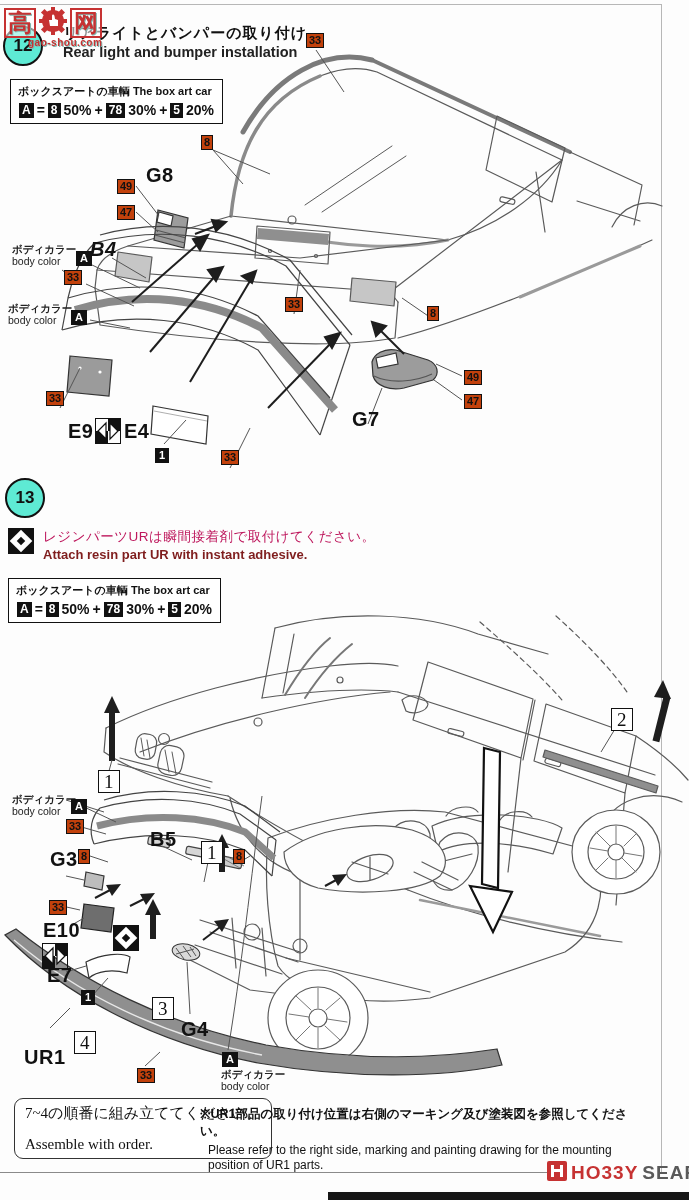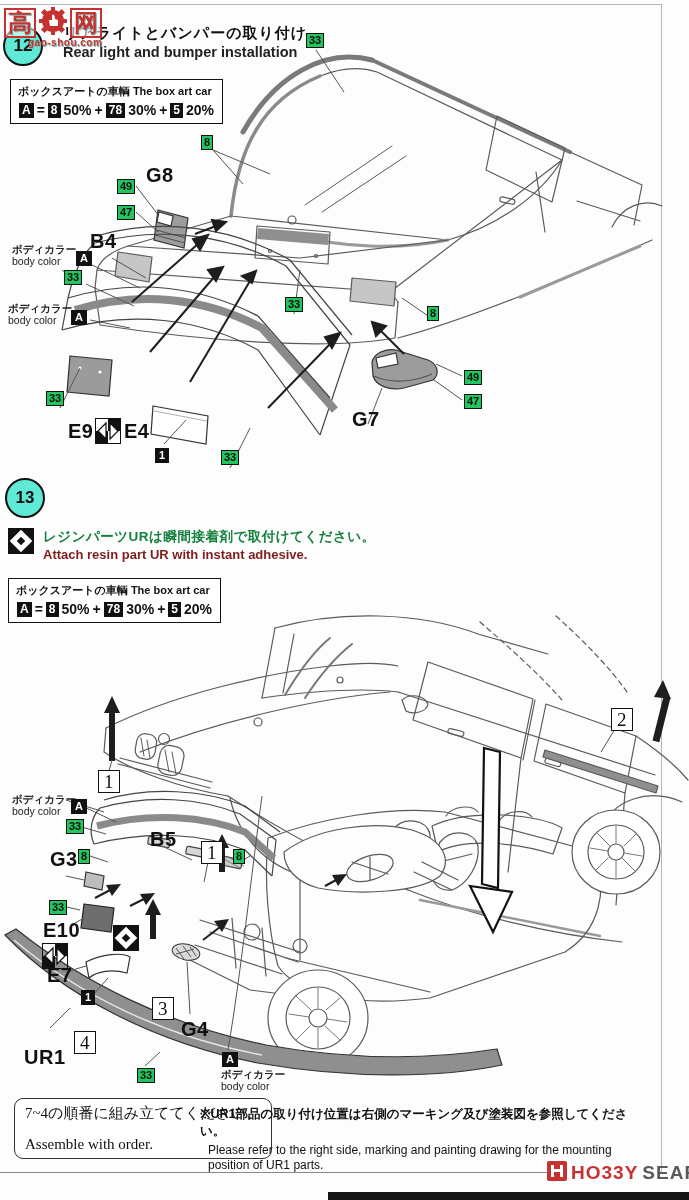--- a/index.html
+++ b/index.html
@@ -15,31 +15,31 @@
   .step-title-en{font-weight:bold;font-size:14.5px;color:#222;margin-top:1px;}
   
   .colorbox{position:absolute;border:1.6px solid #111;background:#fff;padding:4px 7px 5px 7px;}
   .colorbox .cb-line1{font-size:11px;font-weight:bold;color:#111;white-space:nowrap;}
   .colorbox .cb-line2{margin-top:3px;white-space:nowrap;display:flex;align-items:center;gap:1px;}
   .f-box{display:inline-block;background:#111;color:#fff;font-weight:bold;font-size:12px;
     padding:1px 3px;line-height:13px;margin:0 1px;}
   .f-t{font-weight:bold;font-size:14px;color:#111;margin:0 1px;}
   
   .lbl{position:absolute;white-space:nowrap;}
-  .lbl-wb{border:1.8px solid #111;background:#22c55e;font-weight:bold;font-size:11px;line-height:13px;padding:0 2px;color:#111;}
+  .lbl-wb{border:1.8px solid #111;background:#c2410c;font-weight:bold;font-size:11px;line-height:13px;padding:0 2px;color:#111;}
   .lbl-bb{background:#111;color:#fff;font-weight:bold;font-size:11px;line-height:13px;padding:1px 4px;}
   .lbl-g{font-weight:bold;font-size:20px;color:#111;letter-spacing:.5px;}
   .lbl-n{border:1.8px solid #111;background:#fff;font-family:"Liberation Serif",serif;
     font-size:19px;line-height:21px;padding:0 5px;color:#111;}
   .lbl-jp{font-size:10.5px;font-weight:bold;color:#222;line-height:12px;}
   .lbl-jp .en{font-weight:normal;font-size:10.5px;}
   .icon-sq{width:26px;height:26px;}
   
   .note13{position:absolute;display:flex;gap:9px;align-items:flex-start;}
-  .note13 .txtjp{font-weight:bold;font-size:13.5px;color:#15803d;letter-spacing:.5px;}
+  .note13 .txtjp{font-weight:normal;font-size:13.5px;color:#be185d;letter-spacing:.5px;}
   .note13 .txten{font-weight:bold;font-size:13px;color:#7f1d1d;margin-top:1px;}
   
   .order-box{position:absolute;border:1.6px solid #333;border-radius:9px;background:#fff;
     padding:5px 10px;font-family:"Liberation Serif",serif;color:#111;}
   .order-box .jp{font-size:15px;}
   .order-box .en{font-size:15px;margin-top:13px;}
   .ur1-note{position:absolute;width:452px;color:#111;}
   .ur1-note .jp{font-weight:bold;font-size:12.5px;}
   .ur1-note .en{font-size:12px;margin-top:3px;margin-left:8px;line-height:15px;}
   
@@ -359,21 +359,21 @@
         <span class="f-t">20%</span>
       </div>
   </div>
 
   <div class="abs" style="left:0;top:0;width:689px;height:1200px;pointer-events:none;">
       <div class="lbl lbl-wb" style="left: 306px; top: 33px;">33</div>
       <div class="lbl lbl-wb" style="left: 201px; top: 135px;">8</div>
       <div class="lbl lbl-wb" style="left: 117px; top: 179px;">49</div>
       <div class="lbl lbl-g" style="left: 146px; top: 164px;">G8</div>
       <div class="lbl lbl-wb" style="left: 117px; top: 205px;">47</div>
-      <div class="lbl lbl-g" style="left: 90px; top: 230px;">B4</div>
+      <div class="lbl lbl-g" style="left: 90px; top: 238px; font-style: italic;">B4</div>
       <div class="lbl lbl-bb" style="left: 76px; top: 251px;">A</div>
       <div class="lbl lbl-wb" style="left: 64px; top: 270px;">33</div>
       <div class="lbl lbl-jp" style="left: 12px; top: 243px;">
         <div>ボディカラー</div>
         <div class="en">body color</div>
       </div>
       <div class="lbl lbl-jp" style="left: 8px; top: 302px;">
         <div>ボディカラー</div>
         <div class="en">body color</div>
       </div>

